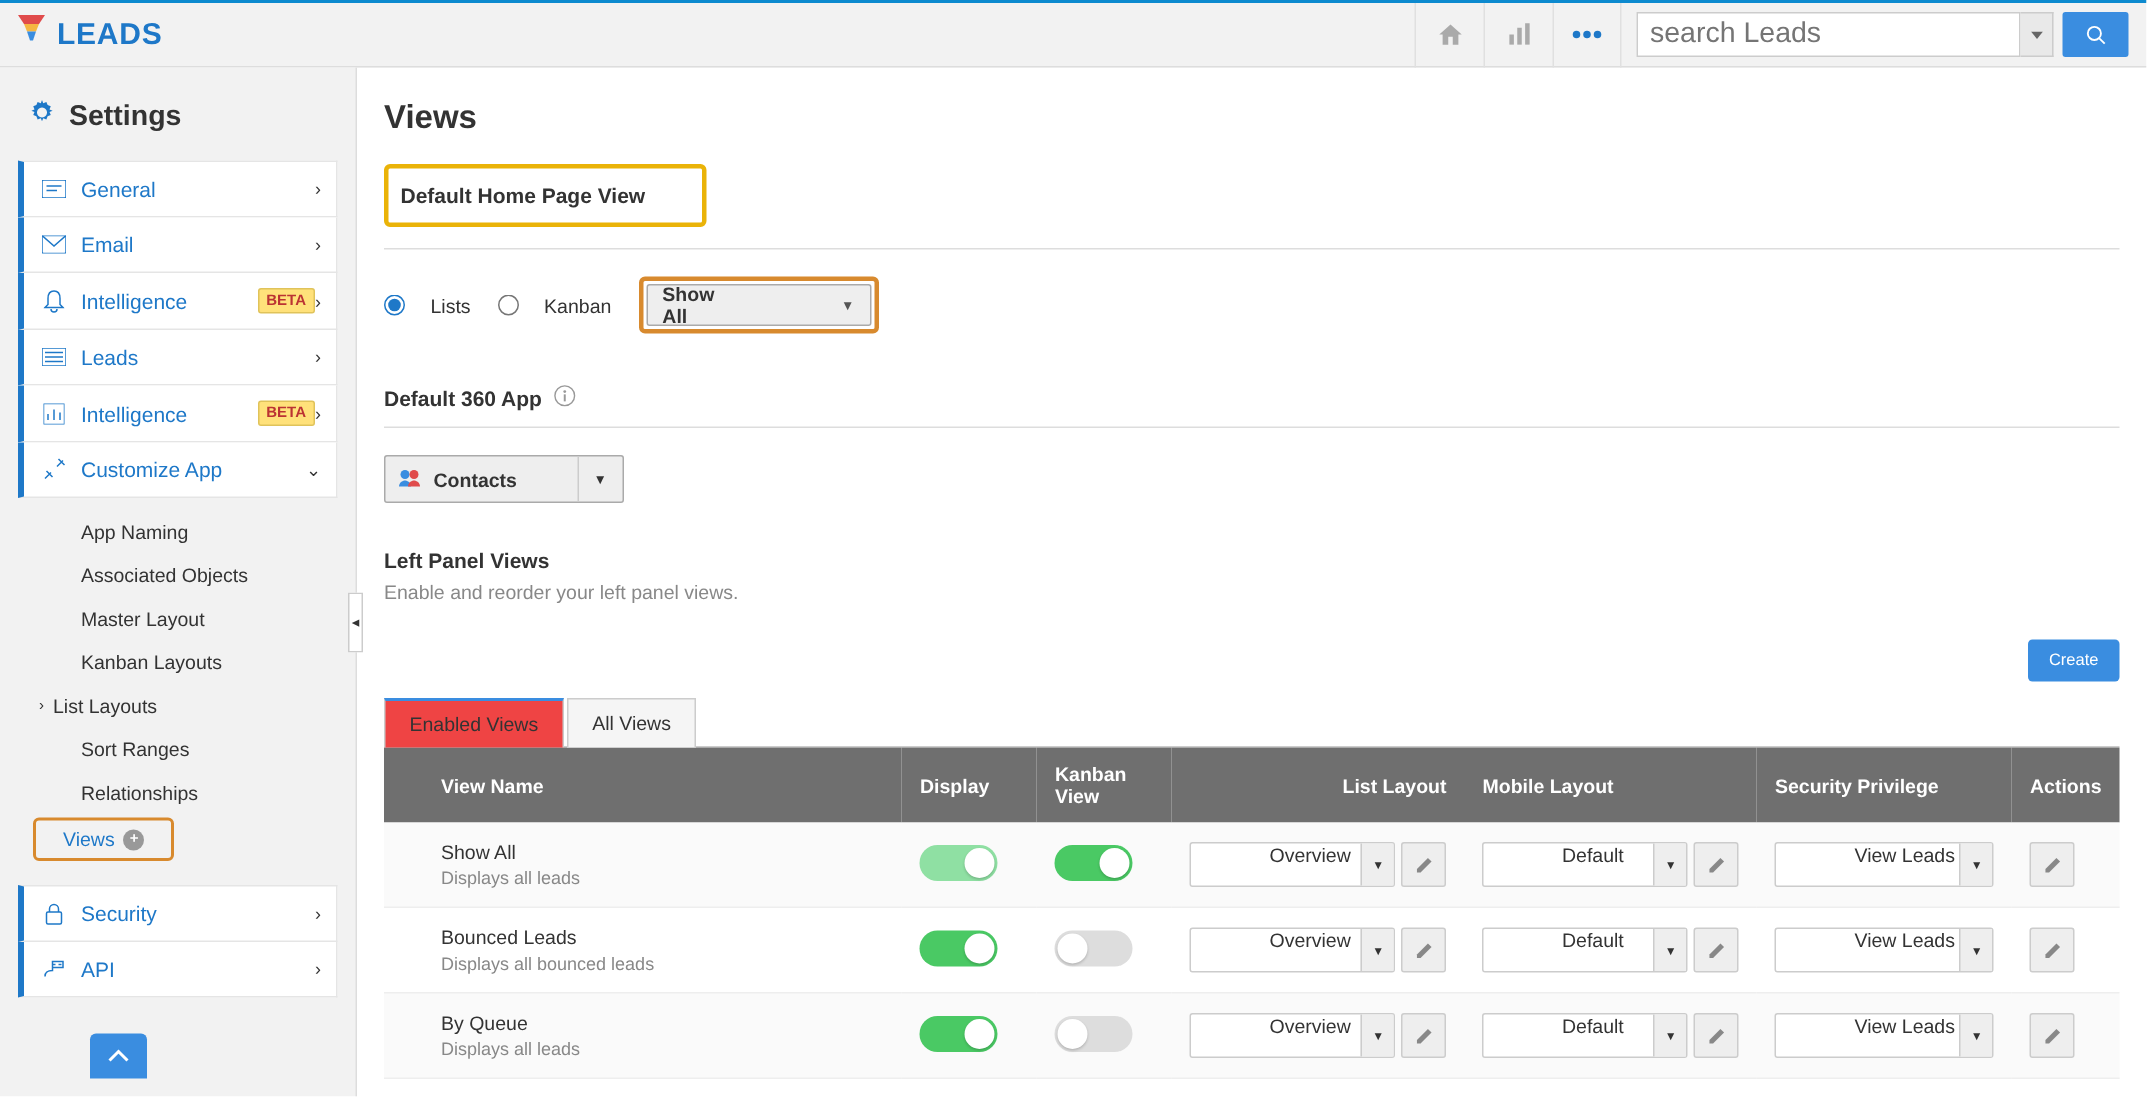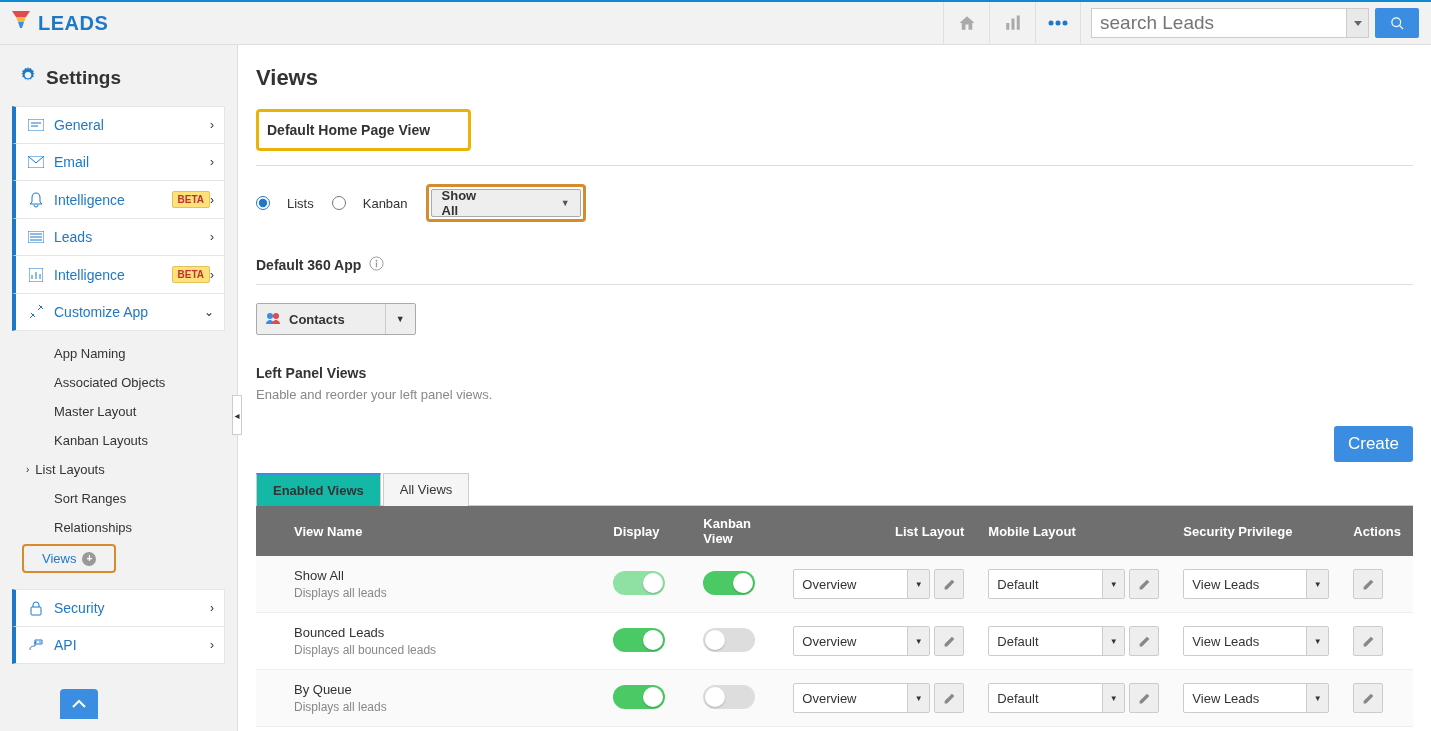--- a/index.html
+++ b/index.html
@@ -55,41 +55,41 @@
 .select-box { display: inline-flex; align-items: center; border: 1px solid #aaa; background: #eee; height: 28px; border-radius: 2px; cursor:pointer; }
 .select-box .sel-label { padding: 0 60px 0 10px; font-size: 13px; font-weight:bold; color:#333; }
 .select-box .caret { padding: 0 10px; font-size: 9px; color: #555; }
 .select-contacts { display: inline-flex; align-items: center; border: 1px solid #aaa; background: #eee; height: 32px; border-radius: 2px; cursor:pointer; padding-left:8px;}
 .select-contacts .icon { margin-right:8px; }
 .select-contacts .sel-label { padding-right:40px; font-weight:bold; font-size:13px;}
 .select-contacts .caret { padding: 0 10px; font-size:9px; border-left:1px solid #ccc; height:100%; display:flex; align-items:center;}
 .inline-title { display:flex; align-items:center; gap:8px; }
 .info-icon { color:#999; }
 .section-desc { color:#888; font-size:13px; margin-bottom:24px;}
-.create-btn { float:right; background:#3a8de0; color:#fff; padding:8px 14px; border:none; border-radius:3px; font-size:17px; cursor:pointer; margin-bottom:10px;}
+.create-btn { float:right; background:#3a8de0; color:#fff; padding:8px 14px; border:none; border-radius:3px; font-size:11px; cursor:pointer; margin-bottom:10px;}
 .tabs { display:flex; clear:both; border-bottom:1px solid #ccc; }
 .tab { padding:8px 16px; border:1px solid #ccc; border-bottom:none; font-size:13px; cursor:pointer; background:#f5f5f5; margin-right:2px; position:relative; top:1px;}
-.tab.active { background:#14b8a6; border-top:2px solid #3a8de0; font-weight:bold; }
+.tab.active { background:#ef4444; border-top:2px solid #3a8de0; font-weight:normal; }
 
 
 .views-table { width:100%; border-collapse:collapse; margin-top:0; }
 .views-table thead th { background:#6f6f6f; color:#fff; font-size:13px; font-weight:bold; text-align:left; padding:10px 12px; }
 .views-table tbody td { padding:12px 12px; border-bottom:1px solid #eee; vertical-align:middle; font-size:13px; }
 .views-table tbody tr:nth-child(odd) { background:#fafafa; }
 .view-name { color:#333; }
 .view-desc { color:#888; font-size:12px; margin-top:3px; }
 .toggle { width:52px; height:24px; border-radius:12px; position:relative; cursor:pointer; display:inline-block; }
 .toggle.on { background:#4ac964; }
 .toggle.light { background:#8fe0a3; }
 .toggle.off { background:#ddd; }
 .toggle .knob { width:20px; height:20px; background:#fff; border-radius:50%; position:absolute; top:2px; box-shadow:0 1px 2px rgba(0,0,0,0.2); }
 .toggle.on .knob, .toggle.light .knob { right:2px; }
 .toggle.off .knob { left:2px; }
 .cell-select { display:flex; gap:4px; align-items:center; }
-.cell-select .sbox { flex:1; border:1px solid #ccc; height:30px; display:flex; align-items:center; border-radius:2px; background:#fff; cursor:pointer;}
+.cell-select .sbox { flex:1; border:1px solid #ccc; height:30px; display:flex; align-items:flex-start; border-radius:2px; background:#fff; cursor:pointer;padding-left:44px;}
 .cell-select .sbox .sv { padding-left:8px; flex:1; font-size:13px;}
 .cell-select .sbox .scar { width:22px; border-left:1px solid #ccc; background:#eee; height:100%; display:flex; align-items:center; justify-content:center; font-size:8px;}
 .edit-btn { width:30px; height:30px; border:1px solid #ccc; background:#eee; display:flex; align-items:center; justify-content:center; border-radius:2px; cursor:pointer;}
 .section-block { margin-bottom: 30px; }
 </style>
 </head>
 <body>
 
 <div class="topbar">
   <div class="app-logo">

